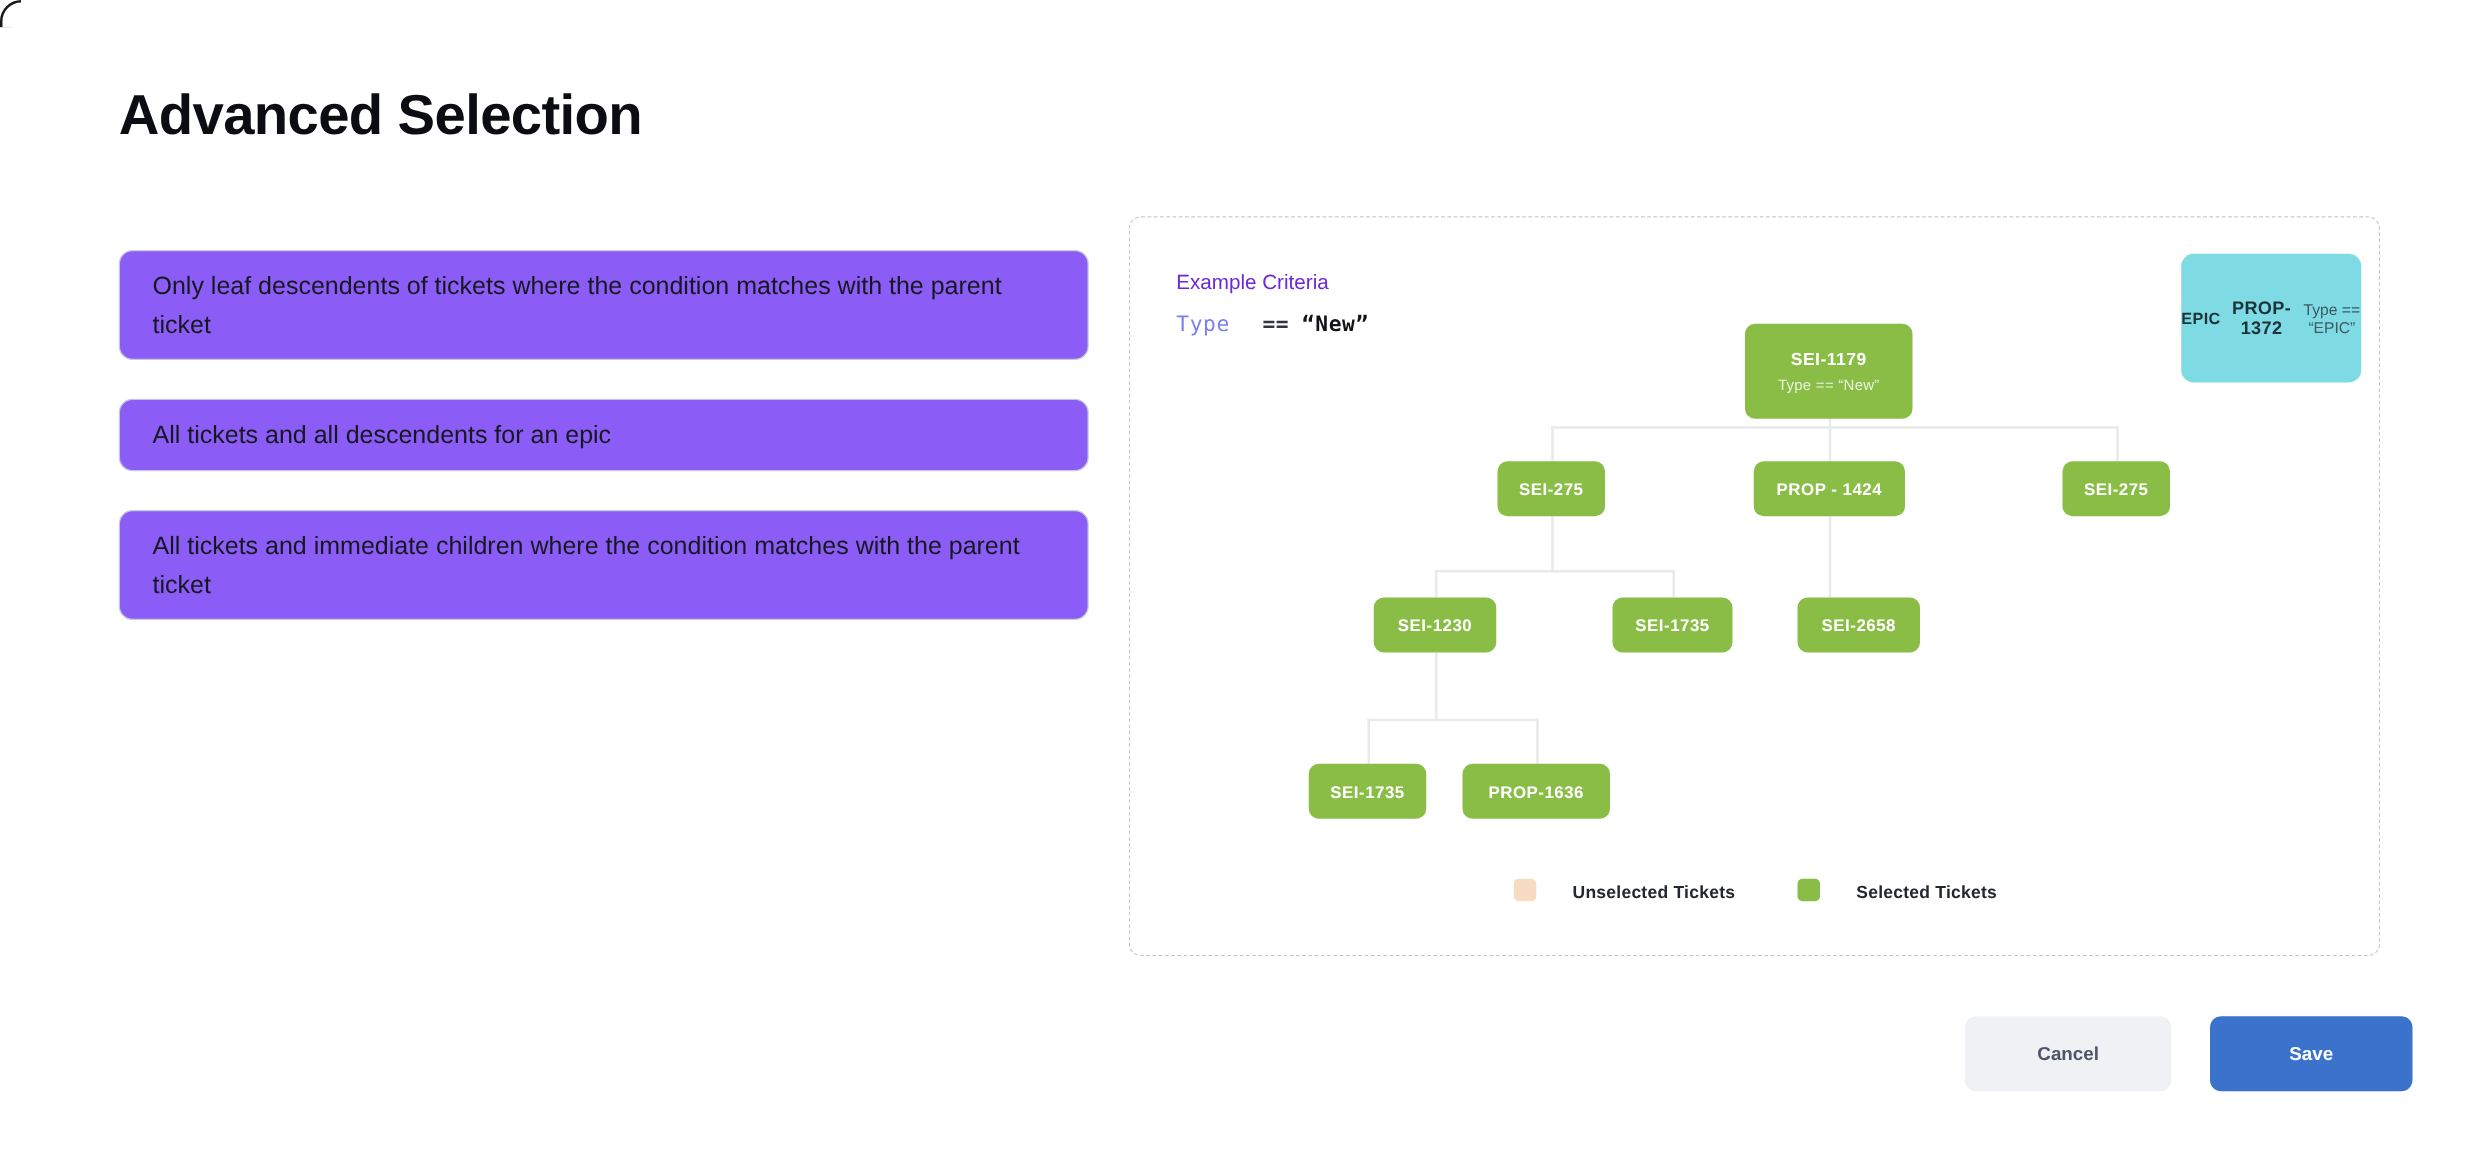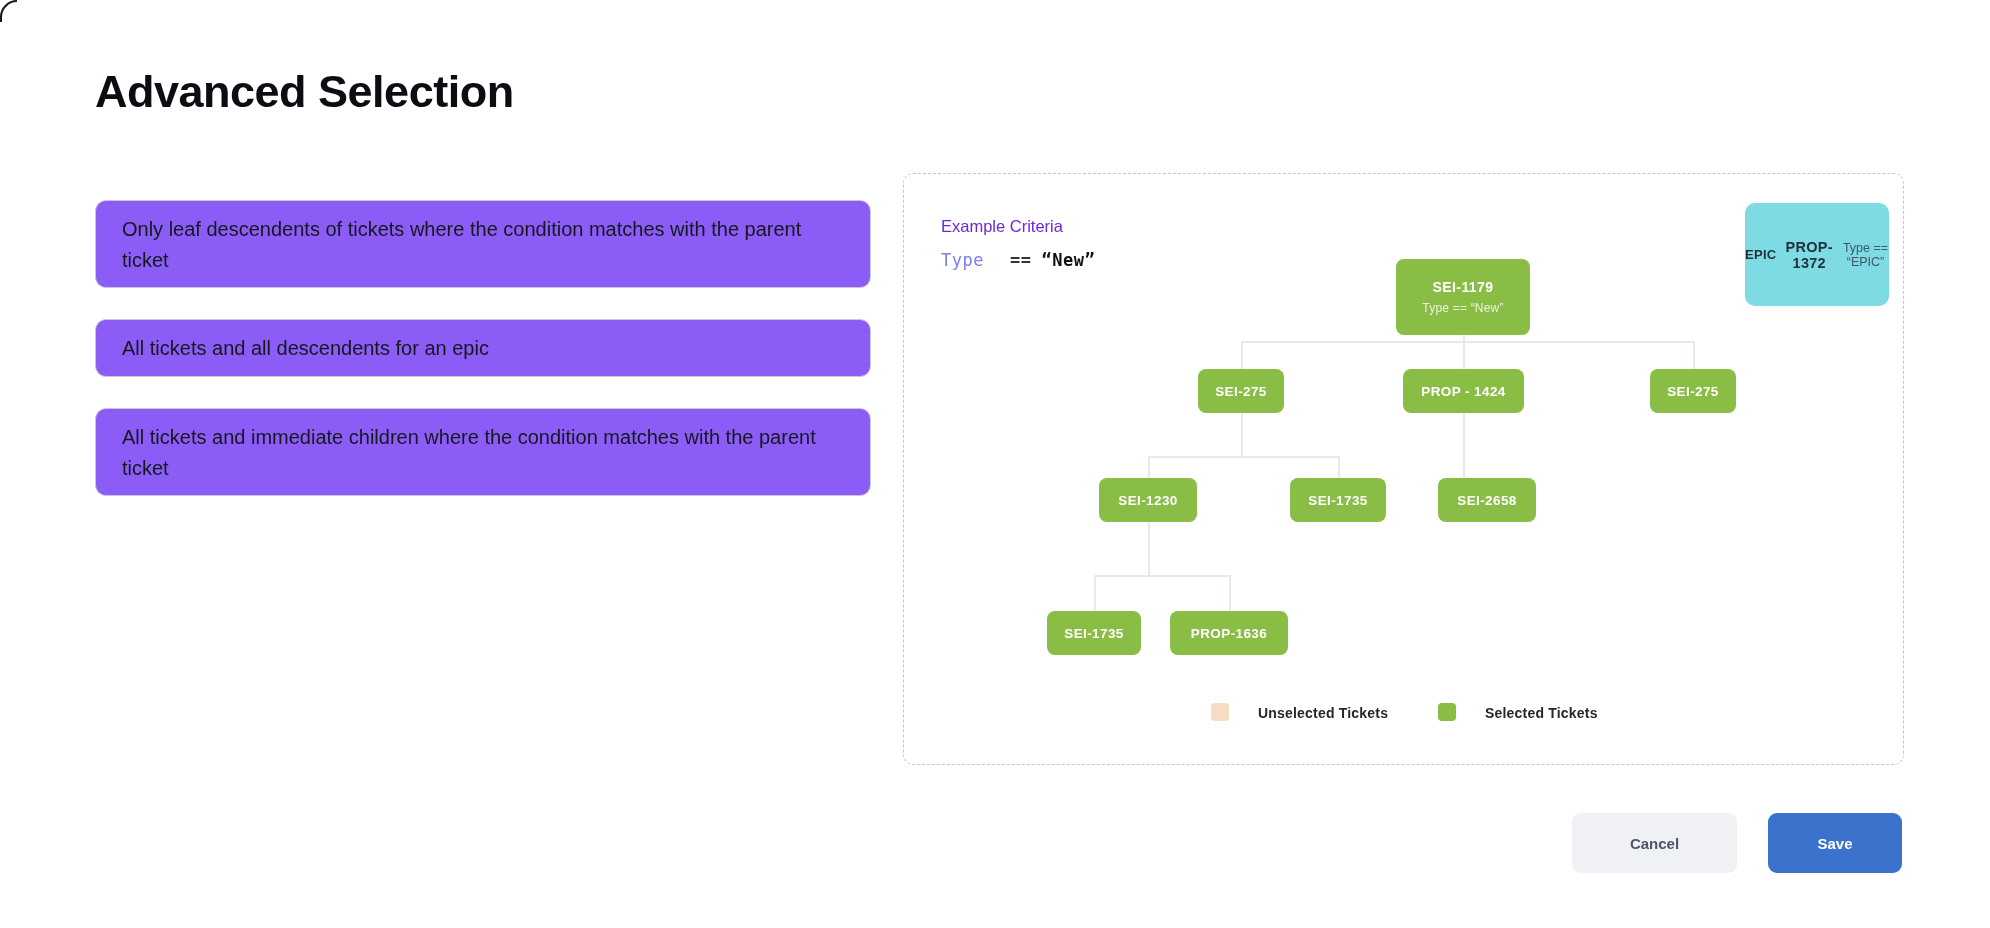--- a/index.html
+++ b/index.html
@@ -116,21 +116,21 @@
   
   .btn {
     position: absolute; top: 813px; height: 60px;
     border: none; border-radius: 9px;
     font-family: "Liberation Sans", sans-serif;
     font-size: 15px; font-weight: 700;
     cursor: pointer;
     display: flex; align-items: center; justify-content: center;
   }
   .btn-cancel { left: 1572px; width: 165px; background: #F0F1F5; color: #4E5566; }
-  .btn-save   { left: 1768px; width: 134px; background: #3B72CB; color: #ffffff; }
+  .btn-save   { left: 1768px; width: 162px; background: #3B72CB; color: #ffffff; }
 </style>
 </head>
 <body>
 
 <div id="screen">
 
   <div class="corner-mark"></div>
 
   <h1 class="page-title">Advanced Selection</h1>
 

